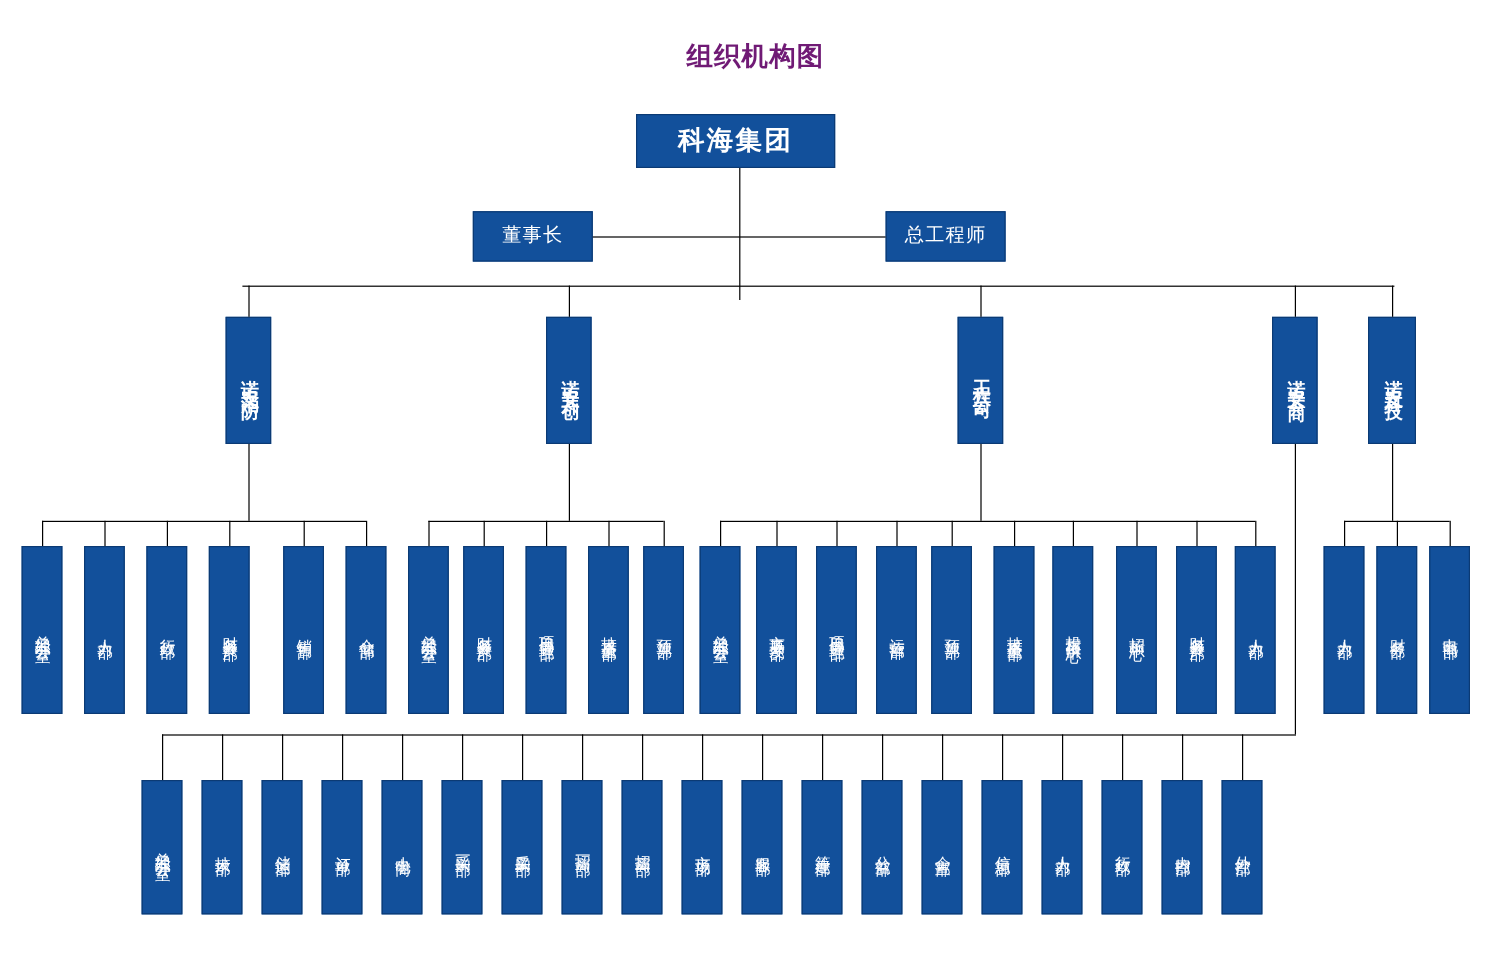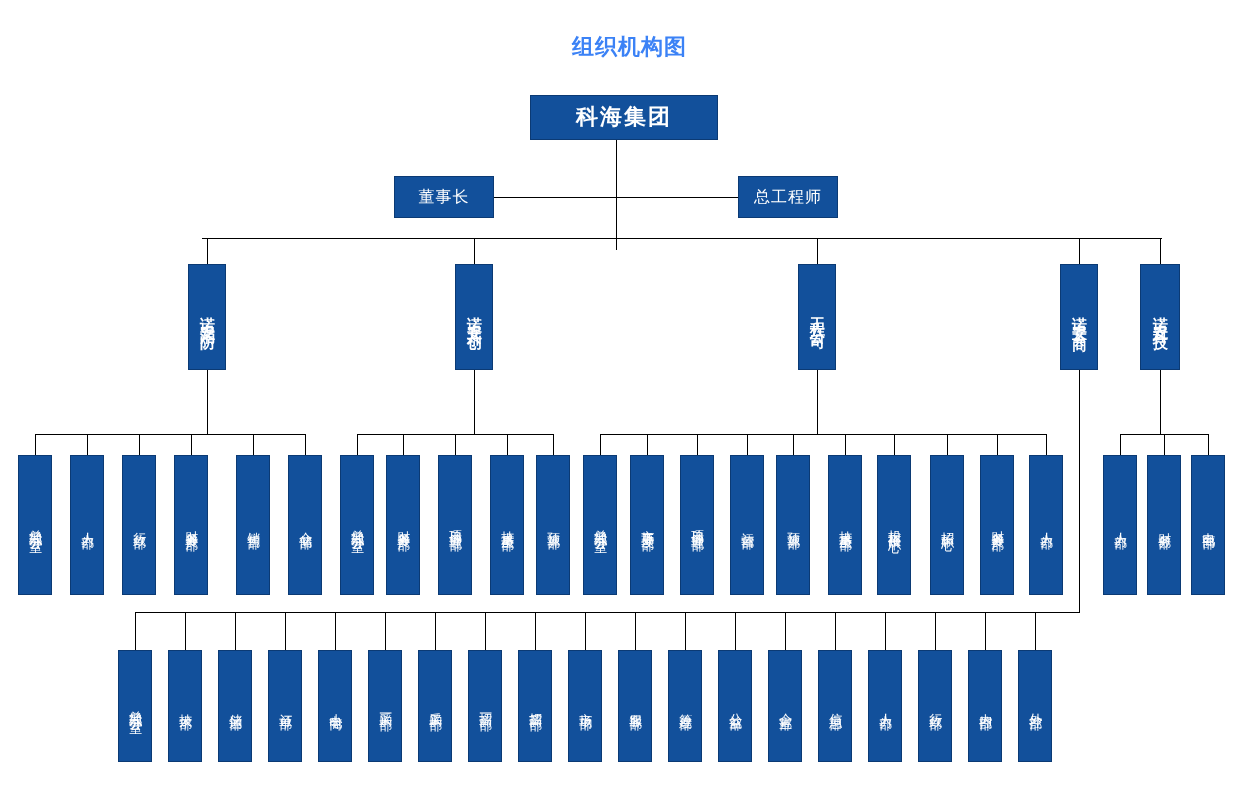--- a/index.html
+++ b/index.html
@@ -18,21 +18,21 @@
     background: #ffffff;
   }
   .title {
     position: absolute;
     left: 0;
     top: 32px;
     width: 1259px;
     text-align: center;
     font-size: 22px;
     font-weight: bold;
-    color: #3b82f6;
+    color: #701a75;
     letter-spacing: 1px;
   }
   .node {
     position: absolute;
     background: #12509B;
     border: 1px solid #0b3a74;
     color: #ffffff;
     box-sizing: border-box;
     display: flex;
     align-items: center;
@@ -71,21 +71,21 @@
     background: #000000;
   }
   .hline { height: 1px; }
   .vline { width: 1px; }
 </style>
 </head>
 <body>
 
 <div id="root">
   <div class="title">组织机构图</div>
-<div class="node root" style="left: 530px; top: 95px; width: 188px; height: 45px;">
+<div class="node root" style="left: 530px; top: 95px; width: 166px; height: 45px;">
       <span>科海集团</span>
     </div>
     <div class="line vline" style="left: 616px; top: 140px; height: 110px;"></div>
     <div class="node exec" style="left: 738px; top: 176px; width: 100px; height: 42px;">
       <span>总工程师</span>
     </div>
     <div class="node exec" style="left: 394px; top: 176px; width: 100px; height: 42px;">
       <span>董事长</span>
     </div>
     <div class="line hline" style="left: 494px; top: 197px; width: 122px;"></div>

